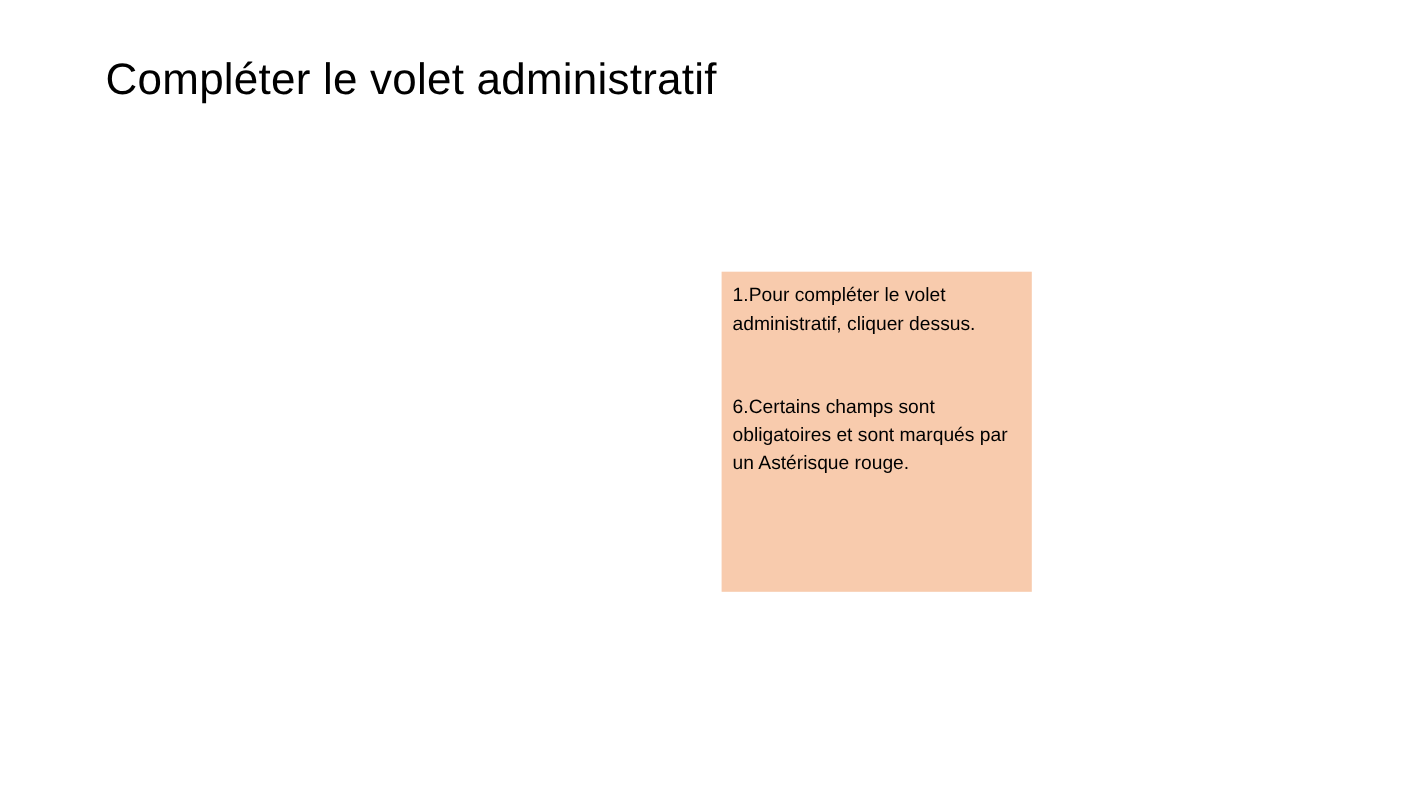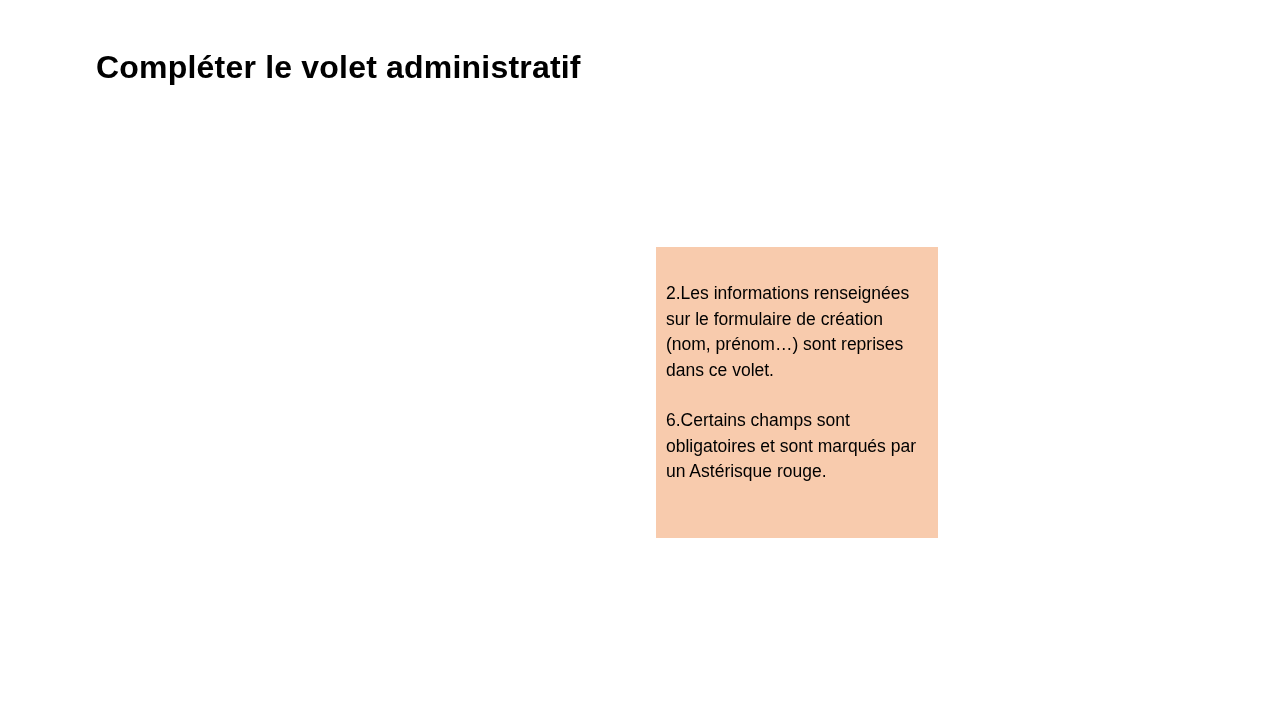--- a/index.html
+++ b/index.html
@@ -18,23 +18,23 @@
     position: relative;
     width: 1280px;
     height: 720px;
     background: #ffffff;
   }
   .slide-title {
     position: absolute;
     left: 96px;
     top: 48px;
     width: 1000px;
-    font-size: 32px;
+    font-size: 40px;
     line-height: 1.2;
-    font-weight: 700;
+    font-weight: 400;
     color: #000000;
     letter-spacing: 0.2px;
     white-space: pre-wrap;
   }
   .callout-box {
     position: absolute;
     left: 656px;
     top: 247px;
     width: 282px;
     min-height: 291px;
@@ -54,19 +54,19 @@
   }
 </style>
 </head>
 <body>
 
 <div class="slide">
 
   <div class="slide-title">Compléter le volet administratif</div>
 
   <div class="callout-box">
+    <p class="callout-para">1.Pour compléter le volet administratif, cliquer dessus.</p>
     <div class="callout-spacer"></div>
-    <p class="callout-para">2.Les informations renseignées sur le formulaire de création (nom, prénom…) sont reprises dans ce volet.</p>
     <div class="callout-spacer"></div>
     <p class="callout-para">6.Certains champs sont obligatoires et sont marqués par un Astérisque rouge.</p>
   </div>
 
 </div>
 
 </body></html>

